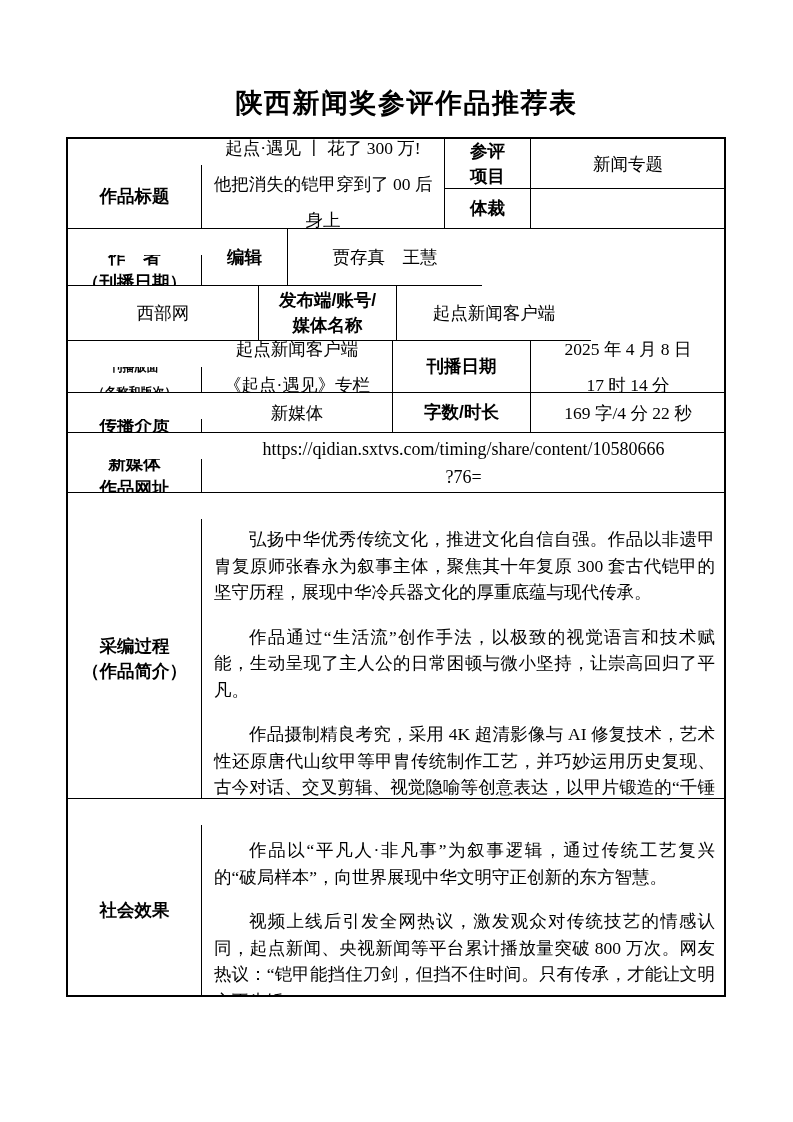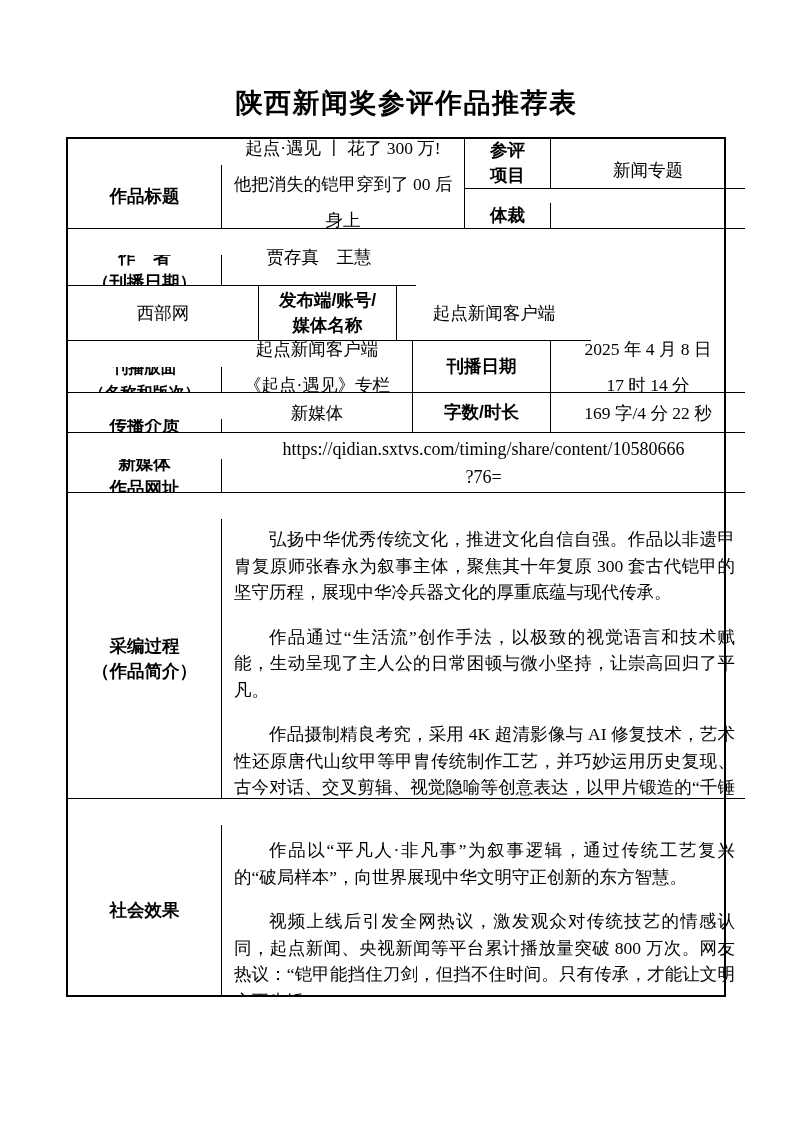--- a/index.html
+++ b/index.html
@@ -22,46 +22,46 @@
     font-family:"Liberation Serif", serif;
   }
   .form-table {
     position:absolute;
     left:66px; top:137px;
     width:660px;
     border:2px solid #000;
   }
   .row { display:flex; }
   .subcol { width:280px; flex:none; display:flex; flex-direction:column; }
-  .subrow { display:flex; flex:none;align-items:flex-end; }
+  .subrow { display:flex; flex:none; }
   .cell {
     border-right:1px solid #000;
     border-bottom:1px solid #000;
     display:flex;
     align-items:center;
     justify-content:center;
     text-align:center;
     white-space:pre-line;
     overflow:hidden;
   }
   .cell.last { border-right:none; }
   .row.bottom > .cell { border-bottom:none; }
   .label {
     font-family:"Liberation Sans", sans-serif;
     font-weight:bold;
     font-size:17.5px;
     line-height:25px;
   }
-  .label.fit { font-size:16px; }
+  .label.fit { font-size:12px; }
   .value {
     font-family:"Liberation Serif", serif;
     font-size:17.5px;
     line-height:36px;
   }
-  .w-label { width:154px; flex:none;margin-top:26px; }
+  .w-label { width:134px; flex:none;margin-top:26px; }
   .w2a { width:243px; flex:none; }
   .w3a { width:86px;  flex:none; }
   .w4a { width:194px; flex:none; }
   .w2b { width:191px; flex:none; }
   .w3b { width:138px; flex:none; }
   .w2c { width:523px; flex:none; }
   .url-value {
     font-size:18px;
     line-height:28px;
     word-break:break-all;
@@ -103,20 +103,21 @@
         <div class="subrow" style="height:40px;">
           <div class="cell label w3a">体裁</div>
           <div class="cell value w4a last"></div>
         </div>
       </div>
     </div>
 
     <div class="row" style="height:57px;">
       <div class="cell label w-label">作　者
 （刊播日期）</div>
+      <div class="cell label w3a">编辑</div>
       <div class="cell value w4a last">贾存真　王慧</div>
     </div>
 
     <div class="row" style="height:55px;">
       <div class="cell value w2b">西部网</div>
       <div class="cell label w3b">发布端/账号/
 媒体名称</div>
       <div class="cell value w4a last">起点新闻客户端</div>
     </div>
 

